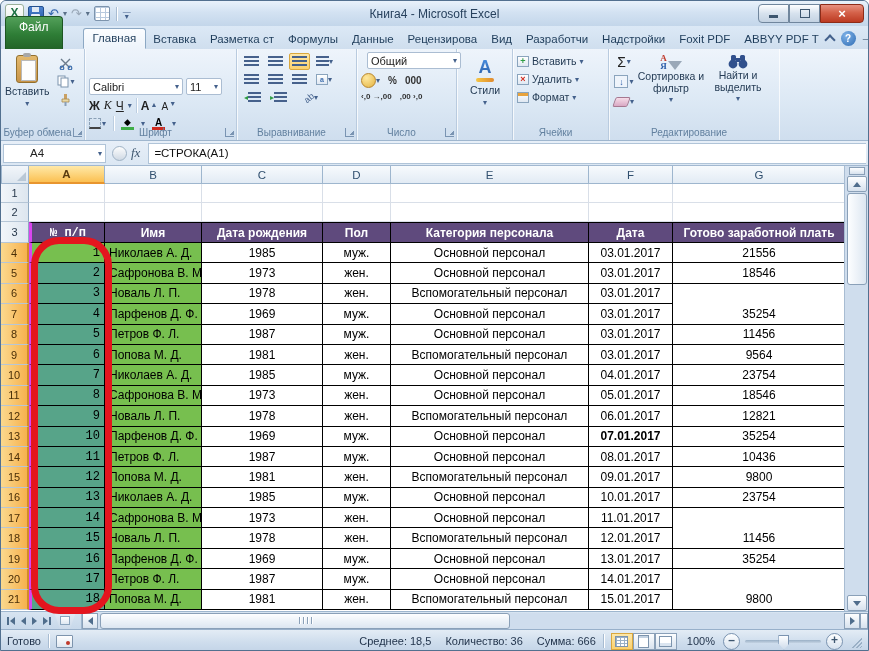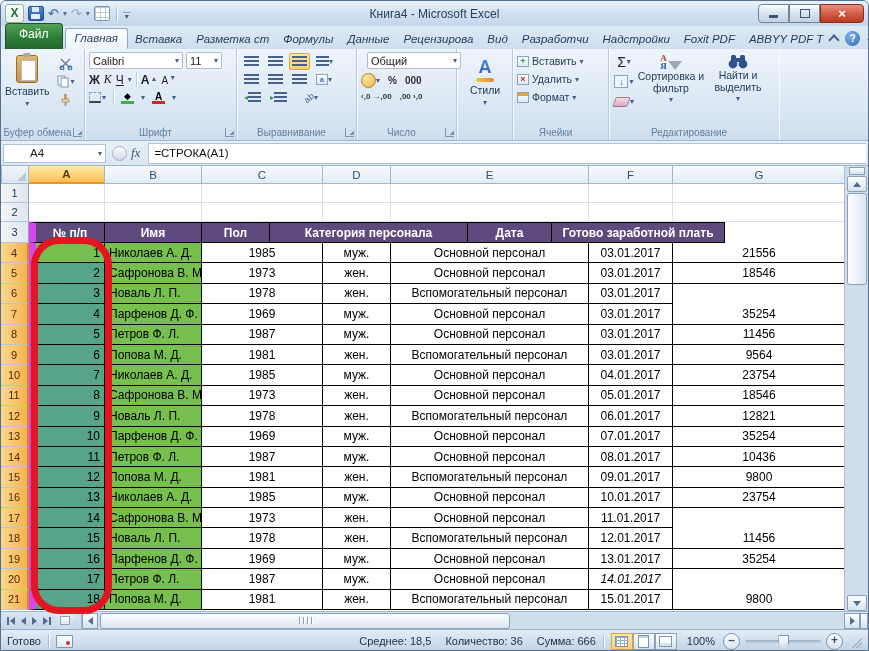--- a/index.html
+++ b/index.html
@@ -29,21 +29,21 @@
     border-radius:0;display:flex;align-items:center;justify-content:center;color:#3d566f;font-size:11px;}
   .wbtn.first{border-radius:4px 0 0 4px;}
   .wbtn .minbar{width:9px;height:3px;background:#3d566f;margin-top:6px;}
   .wbtn .rest{width:8px;height:7px;border:1px solid #3d566f;background:transparent;}
   .wbtn.close{width:42px;background:linear-gradient(#e89181,#d4624a 45%,#bc3a22);border-color:#8d2b18;
     color:#fff;font-weight:bold;border-radius:0 4px 4px 0;font-size:13px;}
   
   .tabrow{position:absolute;left:0;top:25px;right:0;height:23px;background:linear-gradient(#dce9f6,#cfdeee);
     display:flex;align-items:flex-end;padding-left:4px;box-sizing:border-box;}
   .filetab{background:linear-gradient(#53a05a,#2e7d36 55%,#236428);color:#fff;font-size:12px;
-    padding:3px 13px 8px;border-radius:4px 4px 0 0;border:1px solid #1d5522;border-bottom:none;margin-right:2px;}
+    padding:3px 13px 15px;border-radius:4px 4px 0 0;border:1px solid #1d5522;border-bottom:none;margin-right:20px;}
   .rtab{font-size:11.5px;color:#1e3c5a;padding:4px 7px 4px;white-space:nowrap;}
   .rtab.active{background:linear-gradient(#fbfdff,#eef4fb);border:1px solid #8ca8c4;border-bottom:1px solid #eef4fb;
     border-radius:3px 3px 0 0;padding:3px 9px 4px;}
   .tabrow-right{margin-left:auto;display:flex;align-items:center;gap:7px;padding:0 6px 3px 0;}
   .chev-up{width:6px;height:6px;border-left:2px solid #44618c;border-top:2px solid #44618c;transform:rotate(45deg);margin-top:3px;}
   .helpic{width:15px;height:15px;border-radius:50%;background:radial-gradient(circle at 35% 30%,#7fb2e8,#2f6cb3);
     color:#fff;font-size:10px;font-weight:bold;text-align:center;line-height:15px;}
   .smwin{color:#5a7089;font-size:10px;line-height:10px;}
   .smrest{width:7px;height:6px;border:1px solid #5a7089;}
   
@@ -114,21 +114,21 @@
   .ch.sel{background:linear-gradient(#ffe9a8,#fbc052);border-bottom:2px solid #e8952e;color:#5a3c10;font-weight:bold;}
   .rows{position:absolute;left:0;top:183px;width:845px;height:427px;background:#fff;overflow:hidden;}
   .r{display:flex;}
   .rhc{width:28px;box-sizing:border-box;background:linear-gradient(90deg,#f2f6fa,#dde6ef);
     border-right:1px solid #8ea8c2;border-bottom:1px solid #b6c6d6;font-size:11px;color:#26374a;
     display:flex;align-items:center;justify-content:center;flex:none;}
   .rhc.sel{background:linear-gradient(90deg,#fbd98e,#f6b14e);border-right:2px solid #d08a28;color:#4a2f08;}
   .ec{box-sizing:border-box;border-right:1px solid #d9dfe8;border-bottom:1px solid #d9dfe8;flex:none;}
   .dc{box-sizing:border-box;border-right:1px solid #000;border-bottom:1px solid #000;flex:none;
     font-size:12px;color:#000;display:flex;align-items:center;justify-content:center;overflow:hidden;white-space:nowrap;}
-  .dc.first{border-left:7px solid #d946ef;}
+  .dc.first{border-left:3px solid #d946ef;font-family:Liberation Mono, monospace;}
   .hcell{font-weight:bold;color:#fff;border-top:1px solid #000;}
   
   .vscroll{position:absolute;right:0;top:165px;width:24px;height:445px;background:#cfdded;border-left:1px solid #a8bcd2;box-sizing:border-box;
     display:flex;flex-direction:column;align-items:center;}
   .split{width:16px;height:8px;background:linear-gradient(#fdfeff,#d7e2ee);border:1px solid #8aa0b8;margin:1px 0;box-sizing:border-box;}
   .sbtn{width:20px;height:16px;background:linear-gradient(#fdfeff,#d7e2ee);border:1px solid #8aa0b8;border-radius:2px;
     display:flex;align-items:center;justify-content:center;box-sizing:border-box;}
   .tri-up{width:0;height:0;border-left:4px solid transparent;border-right:4px solid transparent;border-bottom:5px solid #4f6d8c;}
   .tri-dn{width:0;height:0;border-left:4px solid transparent;border-right:4px solid transparent;border-top:5px solid #4f6d8c;}
   .tri-l{width:0;height:0;border-top:4px solid transparent;border-bottom:4px solid transparent;border-right:5px solid #4f6d8c;}
@@ -202,21 +202,21 @@
         </div>
       <div class="wbtn">
           <span class="rest"></span>
         </div>
       <div class="wbtn close">×</div>
     </div>
   </div>
 
   <div class="tabrow">
     <div class="filetab">Файл</div>
-    <div id="rtabs" style="display:flex;align-items:flex-end;font-style:italic;">
+    <div id="rtabs" style="display:flex;align-items:flex-end;">
         <div class="rtab active">Главная</div>
         <div class="rtab">Вставка</div>
         <div class="rtab">Разметка ст</div>
         <div class="rtab">Формулы</div>
         <div class="rtab">Данные</div>
         <div class="rtab">Рецензирова</div>
         <div class="rtab">Вид</div>
         <div class="rtab">Разработчи</div>
         <div class="rtab">Надстройки</div>
         <div class="rtab">Foxit PDF</div>
@@ -262,21 +262,21 @@
                 <rect x="5.5" y="8" width="2" height="4" fill="#8aa0b8"></rect>
               </svg>
           </div>
         </div>
       </div>
       <div class="group-label">Буфер обмена</div>
       <div class="dlgl"></div>
     </div>
 
     <div class="group" style="width:152px;">
-      <div style="display:flex;gap:3px;">
+      <div style="display:flex;gap:3px;margin-top:26px;">
         <div class="selbox" style="width:94px;">
             <span>Calibri</span>
             <span class="dd">▾</span>
           </div>
         <div class="selbox" style="width:36px;">
             <span>11</span>
             <span class="dd">▾</span>
           </div>
       </div>
       <div class="fontrow">
@@ -498,20 +498,21 @@
         <div class="ec" style="width: 121px;"></div>
         <div class="ec" style="width: 68px;"></div>
         <div class="ec" style="width: 198px;"></div>
         <div class="ec" style="width: 84px;"></div>
         <div class="ec" style="width: 173px;"></div>
       </div>
       <div class="r" style="height: 21px;">
         <div class="rhc">3</div>
         <div class="dc hcell first" style="width: 76px; background: rgb(95, 74, 125);">№ п/п</div>
         <div class="dc hcell" style="width: 97px; background: rgb(95, 74, 125);">Имя</div>
+        <div class="dc hcell" style="width: 121px; background: rgb(95, 74, 125);">Дата рождения</div>
         <div class="dc hcell" style="width: 68px; background: rgb(95, 74, 125);">Пол</div>
         <div class="dc hcell" style="width: 198px; background: rgb(95, 74, 125);">Категория персонала</div>
         <div class="dc hcell" style="width: 84px; background: rgb(95, 74, 125);">Дата</div>
         <div class="dc hcell" style="width: 173px; background: rgb(95, 74, 125);">Готово заработной плать</div>
       </div>
       <div class="r" style="height: 20.4px;">
         <div class="rhc sel">4</div>
         <div class="dc first" style="width: 76px; background: rgb(119, 191, 79); justify-content: flex-end; padding-right: 4px; box-sizing: border-box;">1</div>
         <div class="dc" style="width: 97px; background: rgb(119, 191, 79); justify-content: flex-start; padding-left: 4px; box-sizing: border-box;">Николаев А. Д.</div>
         <div class="dc" style="width: 121px;">1985</div>
@@ -599,21 +600,21 @@
         <div class="dc" style="width: 84px;">06.01.2017</div>
         <div class="dc" style="width: 173px; text-align: right;">12821</div>
       </div>
       <div class="r" style="height: 20.4px;">
         <div class="rhc sel">13</div>
         <div class="dc first" style="width: 76px; background: rgb(87, 164, 137); justify-content: flex-end; padding-right: 4px; box-sizing: border-box;">10</div>
         <div class="dc" style="width: 97px; background: rgb(119, 191, 79); justify-content: flex-start; padding-left: 4px; box-sizing: border-box;">Парфенов Д. Ф.</div>
         <div class="dc" style="width: 121px;">1969</div>
         <div class="dc" style="width: 68px;">муж.</div>
         <div class="dc" style="width: 198px;">Основной персонал</div>
-        <div class="dc" style="width: 84px;">07.01.2017</div>
+        <div class="dc" style="width: 84px; font-weight: bold;">07.01.2017</div>
         <div class="dc" style="width: 173px;">35254</div>
       </div>
       <div class="r" style="height: 20.4px;">
         <div class="rhc sel">14</div>
         <div class="dc first" style="width: 76px; background: rgb(87, 164, 137); justify-content: flex-end; padding-right: 4px; box-sizing: border-box;">11</div>
         <div class="dc" style="width: 97px; background: rgb(119, 191, 79); justify-content: flex-start; padding-left: 4px; box-sizing: border-box;">Петров Ф. Л.</div>
         <div class="dc" style="width: 121px;">1987</div>
         <div class="dc" style="width: 68px;">муж.</div>
         <div class="dc" style="width: 198px;">Основной персонал</div>
         <div class="dc" style="width: 84px;">08.01.2017</div>
@@ -668,21 +669,21 @@
         <div class="dc" style="width: 84px;">13.01.2017</div>
         <div class="dc" style="width: 173px;">35254</div>
       </div>
       <div class="r" style="height: 20.4px;">
         <div class="rhc sel">20</div>
         <div class="dc first" style="width: 76px; background: rgb(87, 164, 137); justify-content: flex-end; padding-right: 4px; box-sizing: border-box;">17</div>
         <div class="dc" style="width: 97px; background: rgb(119, 191, 79); justify-content: flex-start; padding-left: 4px; box-sizing: border-box;">Петров Ф. Л.</div>
         <div class="dc" style="width: 121px;">1987</div>
         <div class="dc" style="width: 68px;">муж.</div>
         <div class="dc" style="width: 198px;">Основной персонал</div>
-        <div class="dc" style="width: 84px; font-style: italic;">14.01.2017</div>
+        <div class="dc" style="width: 84px;">14.01.2017</div>
       </div>
       <div class="r" style="height: 20.4px;">
         <div class="rhc sel">21</div>
         <div class="dc first" style="width: 76px; background: rgb(87, 164, 137); justify-content: flex-end; padding-right: 4px; box-sizing: border-box;">18</div>
         <div class="dc" style="width: 97px; background: rgb(119, 191, 79); justify-content: flex-start; padding-left: 4px; box-sizing: border-box;">Попова М. Д.</div>
         <div class="dc" style="width: 121px;">1981</div>
         <div class="dc" style="width: 68px;">жен.</div>
         <div class="dc" style="width: 198px;">Вспомогательный персонал</div>
         <div class="dc" style="width: 84px;">15.01.2017</div>
         <div class="dc" style="width: 173px;">9800</div>

